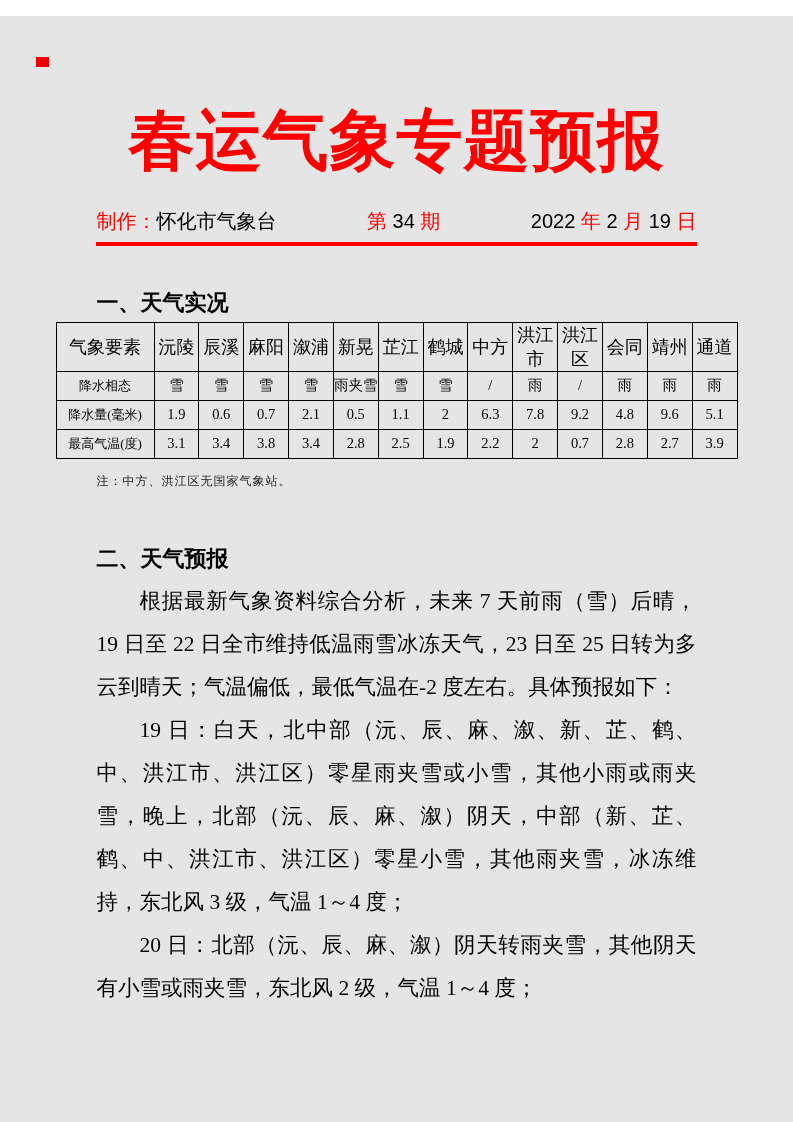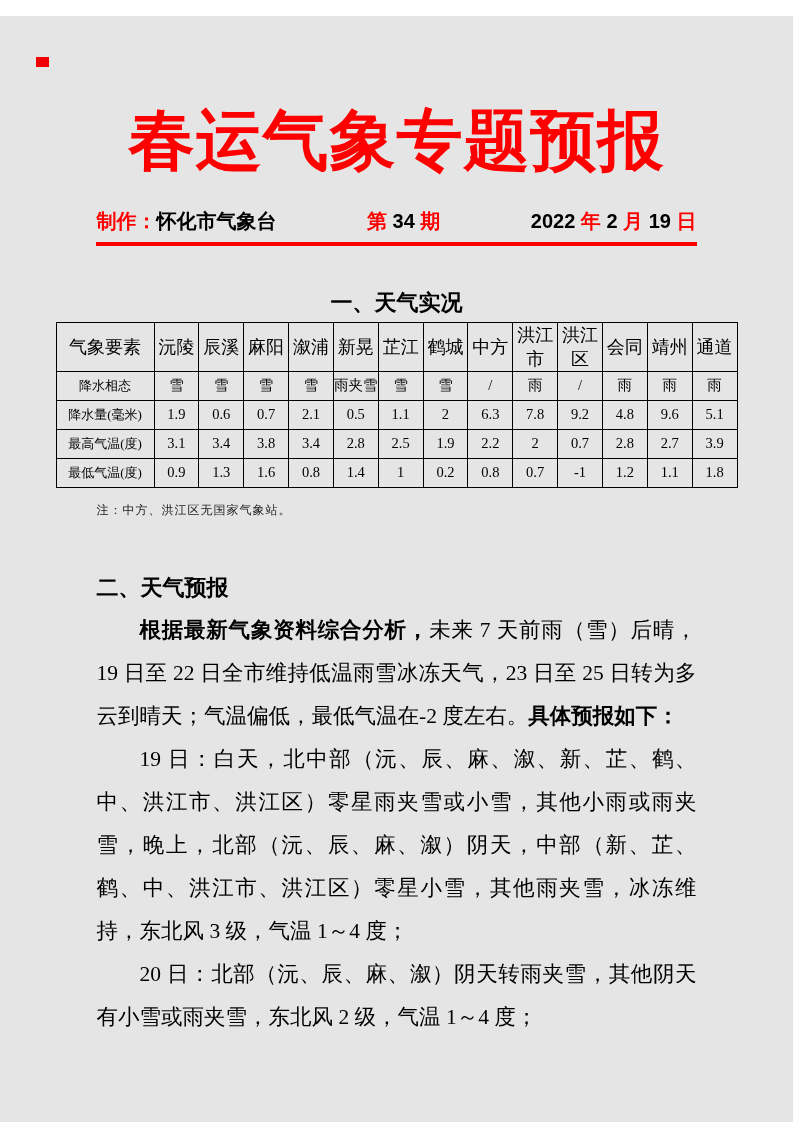--- a/index.html
+++ b/index.html
@@ -42,21 +42,21 @@
     margin:7px auto 0;
     background:#ff0000;
   }
   .content{width:600px;margin:0 auto;}
   .h2{
     font-family:"Liberation Sans","DejaVu Sans",sans-serif;
     font-weight:bold;
     font-size:22px;
     line-height:26px;
   }
-  .h2.first{margin-top:44px;text-align:center;}
+  .h2.first{margin-top:44px;}
   .h2.second{margin-top:56px;}
   .table-title{
     margin-top:11px;
     padding-left:53px;
     font-family:"Liberation Sans","DejaVu Sans",sans-serif;
     font-weight:bold;
     font-size:15px;
     line-height:19px;
     white-space:nowrap;
   }
@@ -87,21 +87,21 @@
   p.body-par{
     margin:0;
     font-size:21.5px;
     line-height:43px;
     text-align:justify;
     text-indent:43px;
   }
   p.body-par.intro{margin-top:8px;}
   .hei-bold{
     font-family:"Liberation Sans","DejaVu Sans",sans-serif;
-    font-weight:bold;
+    font-weight:normal;
   }
 </style>
 </head>
 <body>
 
 <div class="page">
 
   <div class="corner-mark"></div>
 
   <div class="doc-title">春运气象专题预报</div>
@@ -183,36 +183,20 @@
           <td class="val">2.8</td>
           <td class="val">2.5</td>
           <td class="val">1.9</td>
           <td class="val">2.2</td>
           <td class="val">2</td>
           <td class="val">0.7</td>
           <td class="val">2.8</td>
           <td class="val">2.7</td>
           <td class="val">3.9</td>
         </tr>
-        <tr>
-          <td class="rowlabel">最低气温(度)</td>
-          <td class="val">0.9</td>
-          <td class="val">1.3</td>
-          <td class="val">1.6</td>
-          <td class="val">0.8</td>
-          <td class="val">1.4</td>
-          <td class="val">1</td>
-          <td class="val">0.2</td>
-          <td class="val">0.8</td>
-          <td class="val">0.7</td>
-          <td class="val">-1</td>
-          <td class="val">1.2</td>
-          <td class="val">1.1</td>
-          <td class="val">1.8</td>
-        </tr>
       </tbody>
   </table>
 
   <div class="content">
     <div class="note">注：中方、洪江区无国家气象站。</div>
 
     <div class="h2 second">二、天气预报</div>
 
     <p class="body-par intro"><span class="hei-bold">根据最新气象资料综合分析，</span><span>未来 7 天前雨（雪）后晴，19 日至 22 日全市维持低温雨雪冰冻天气，23 日至 25 日转为多云到晴天；气温偏低，最低气温在-2 度左右。</span><span class="hei-bold">具体预报如下：</span></p>
     <p class="body-par"><span>19 日：白天，北中部（沅、辰、麻、溆、新、芷、鹤、中、洪江市、洪江区）零星雨夹雪或小雪，其他小雨或雨夹雪，晚上，北部（沅、辰、麻、溆）阴天，中部（新、芷、鹤、中、洪江市、洪江区）零星小雪，其他雨夹雪，冰冻维持，东北风 3 级，气温 1～4 度；</span></p>

